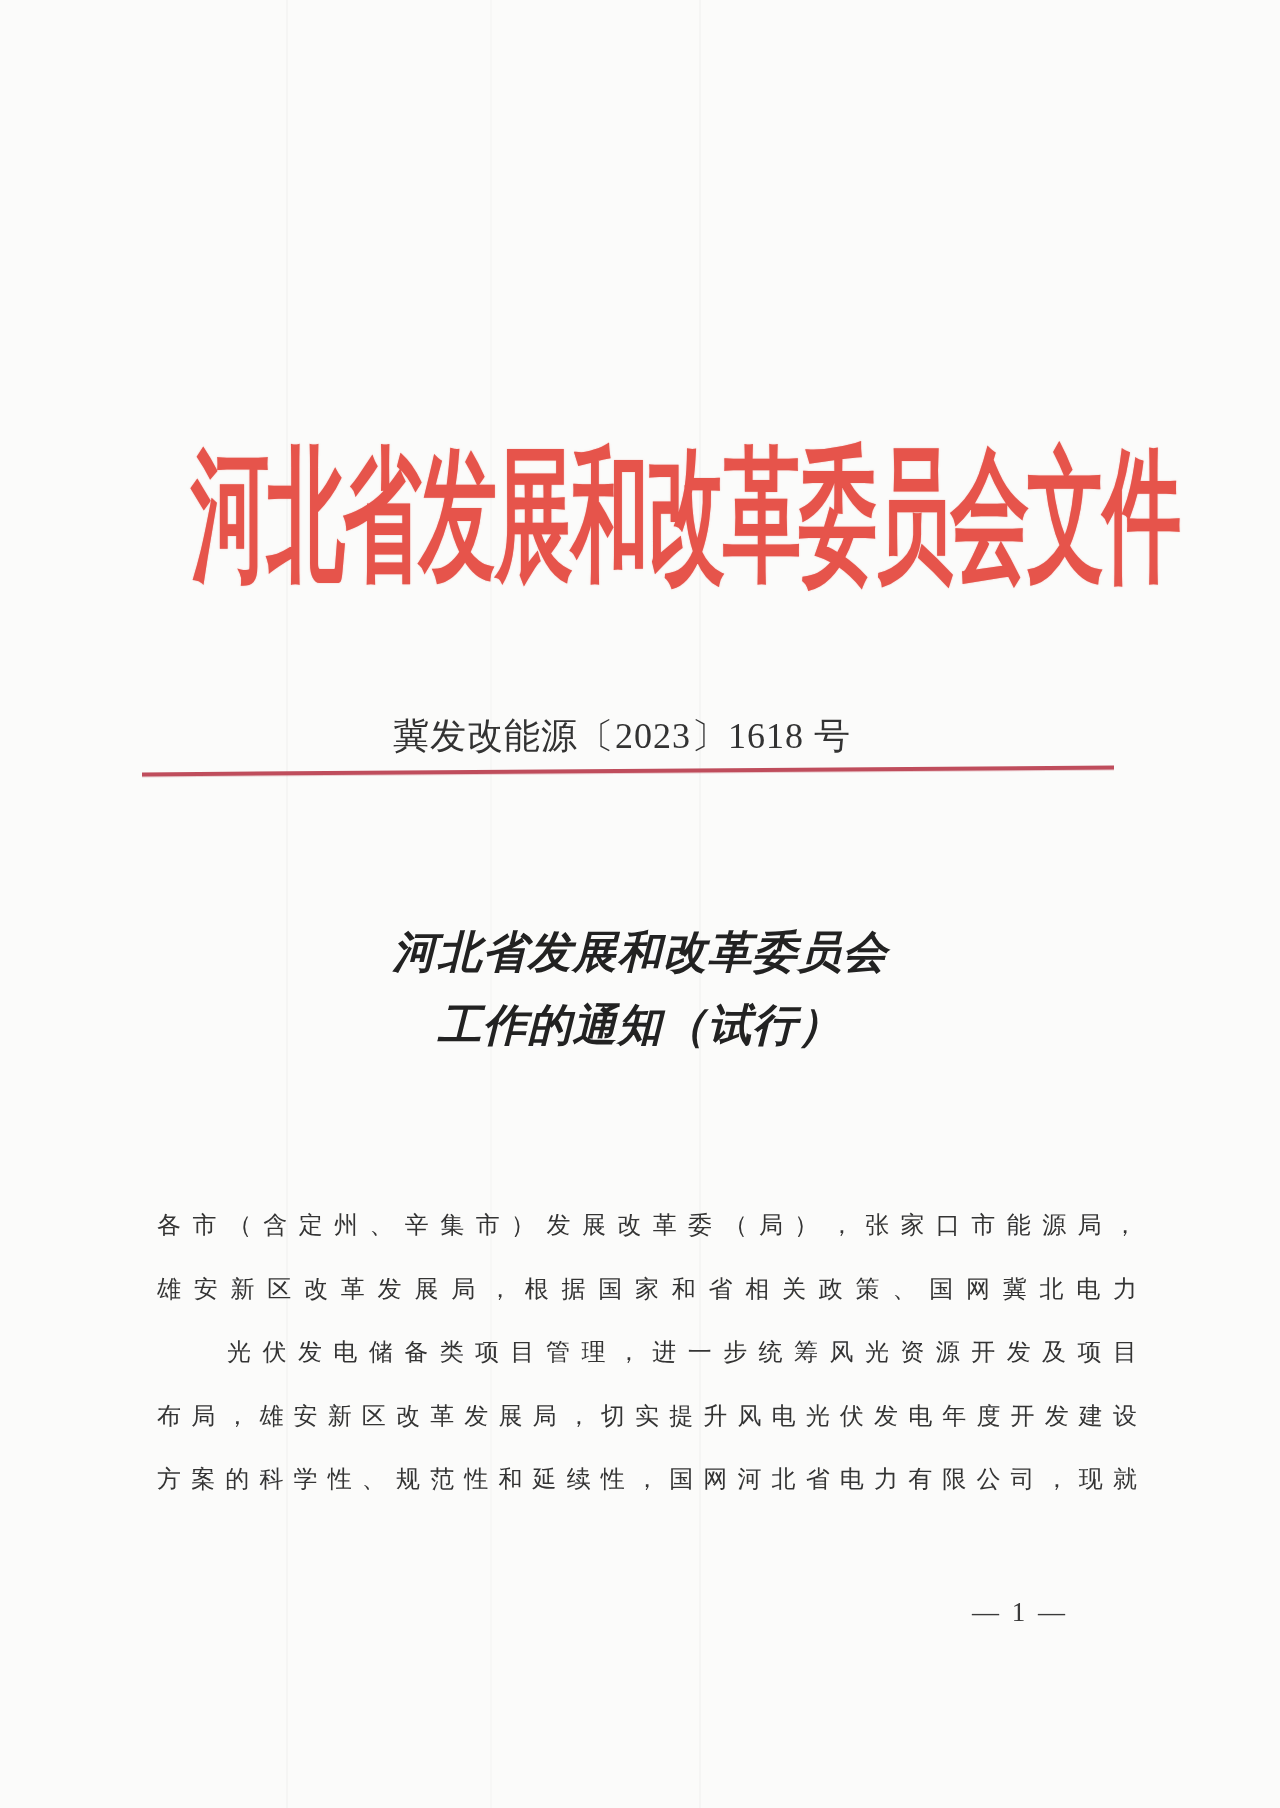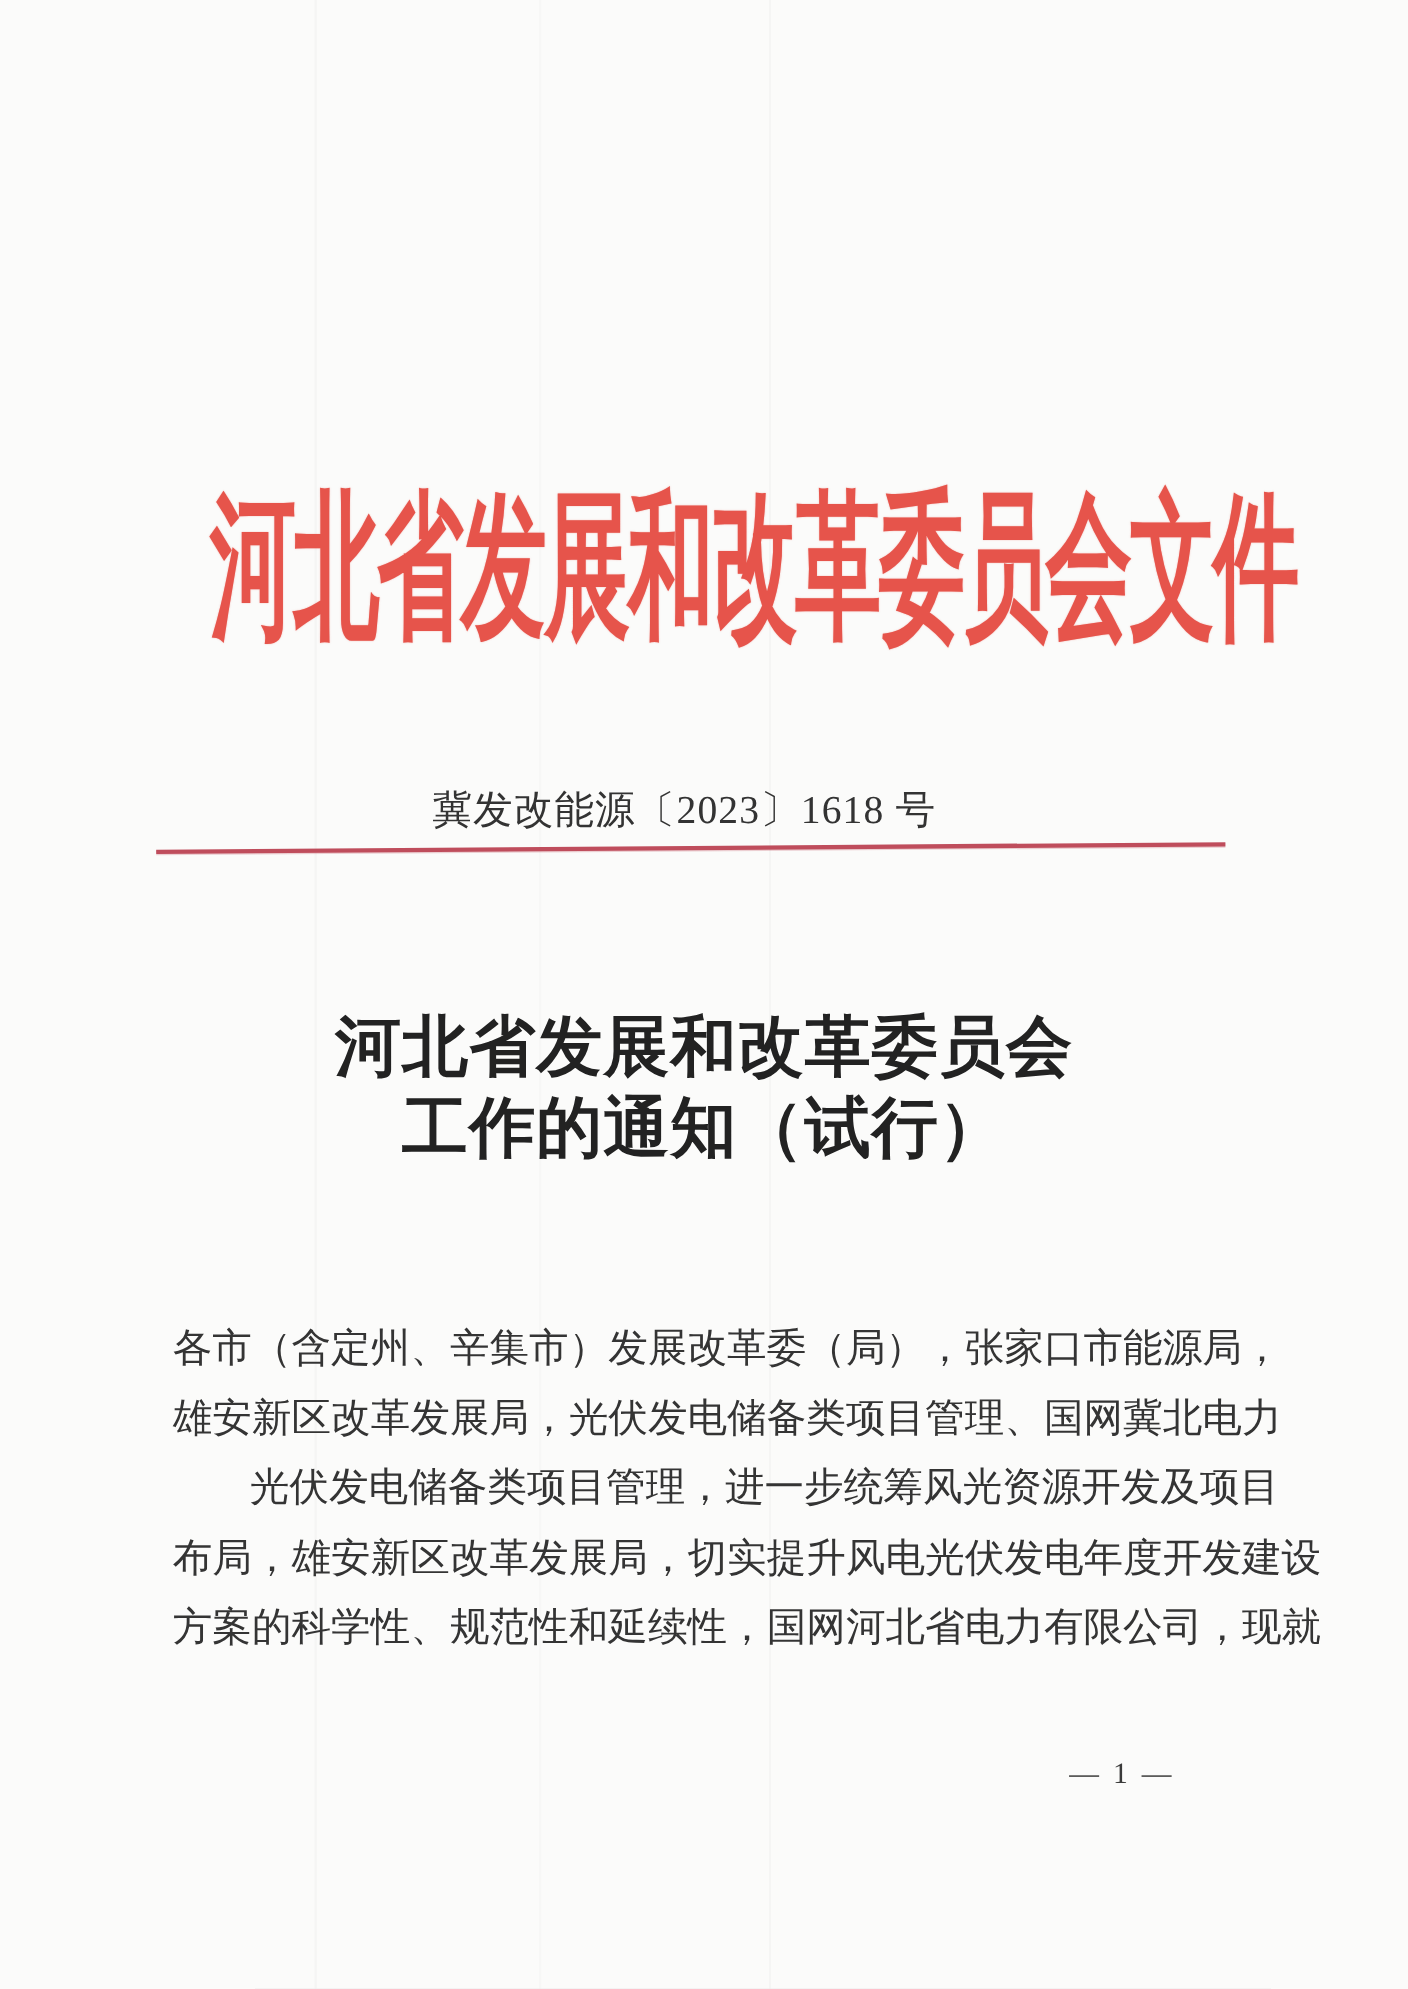--- a/index.html
+++ b/index.html
@@ -54,29 +54,30 @@
     position:absolute;top:769px;left:142px;width:972px;height:4px;
     background:var(--rule_red);
     transform:rotate(-0.4deg);
     box-shadow:0 1px 0 rgba(191,77,92,0.25);
   }
 
   .title-block{
     position:absolute;top:916px;left:0;width:100%;
     text-align:center;
     font-weight:700;
-    font-size:60px;
+    font-size:44px;
     line-height:73px;
     letter-spacing:1px;
     color:#222;
+    font-style:italic;
   }
 
   .body-block{
     position:absolute;top:1194px;left:157px;width:980px;
-    font-size:36px;
+    font-size:24px;
     line-height:63.5px;
     color:var(--ink);
   }
   .body-line{
     text-align:justify;
     text-align-last:justify;
     white-space:nowrap;
   }
   .body-line.short{
     text-align-last:left;
@@ -110,21 +111,21 @@
 
   <div class="red-rule"></div>
 
   <div class="title-block">
     <div>河北省发展和改革委员会</div>
     <div>工作的通知（试行）</div>
   </div>
 
   <div class="body-block">
     <div class="body-line">各市（含定州、辛集市）发展改革委（局），张家口市能源局，</div>
-    <div class="body-line">雄安新区改革发展局，光伏发电储备类项目管理、国网冀北电力</div>
+    <div class="body-line">雄安新区改革发展局，根据国家和省相关政策、国网冀北电力</div>
     <div class="body-line indent">光伏发电储备类项目管理，进一步统筹风光资源开发及项目</div>
     <div class="body-line">布局，雄安新区改革发展局，切实提升风电光伏发电年度开发建设</div>
     <div class="body-line">方案的科学性、规范性和延续性，国网河北省电力有限公司，现就</div>
   </div>
 
   <div class="page-number">— 1 —</div>
 
 </div>
 
 </body></html>

